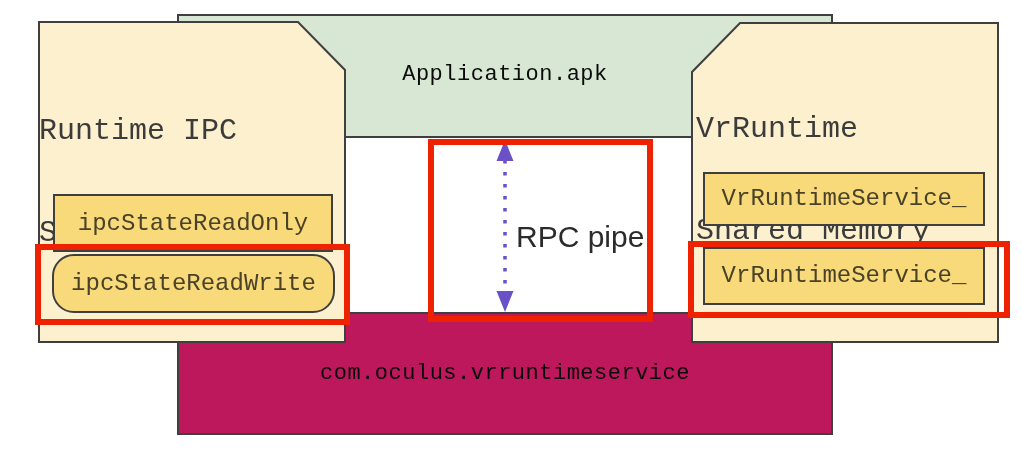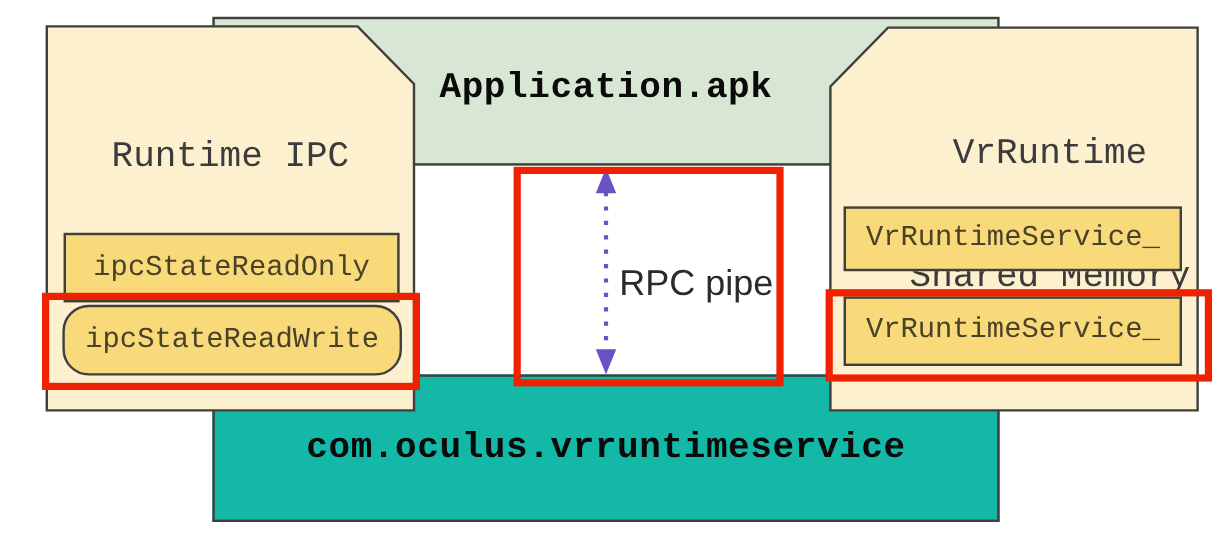--- a/index.html
+++ b/index.html
@@ -9,32 +9,32 @@
   }
   #canvas * { box-sizing:border-box; }
   .abs { position:absolute; }
 
   
   .proc-box {
     border:2px solid #3f3f3f; z-index:1;
     display:flex; align-items:center; justify-content:center;
   }
   .proc-label {
-    font-weight:bold; font-size:30px; color:#0a0a0a; letter-spacing:0.5px; white-space:nowrap;
+    font-weight:normal; font-size:22px; color:#0a0a0a; letter-spacing:0.5px; white-space:nowrap;
   }
   #app-box    { left:177px; top:14px;  width:656px; height:124px; background:#d8e7d3; }
-  #svc-box    { left:177px; top:312px; width:656px; height:123px; background:#14b8a6; }
+  #svc-box    { left:177px; top:312px; width:656px; height:123px; background:#be185d; }
   #app-box .proc-label { position:relative; top:-2px; }
 
   
   #folder-layer { left:0; top:0; width:1022px; height:460px; z-index:2; }
 
   
   .mem-title {
-    z-index:3; text-align:center; font-size:30px; line-height:34px;
+    z-index:3; font-size:30px; line-height:34px;
     color:#3b3b3b; white-space:pre;
   }
   #left-title  { left:39px;  top:46px; width:306px; }
   #right-title { left:696px; top:44px; width:358px; }
 
   
   .segment {
     z-index:3; background:#f8da7a; border:2px solid #3f3f3f;
     display:flex; flex-direction:column; align-items:center; justify-content:center;
     color:#4a4228; text-align:center; white-space:nowrap;

